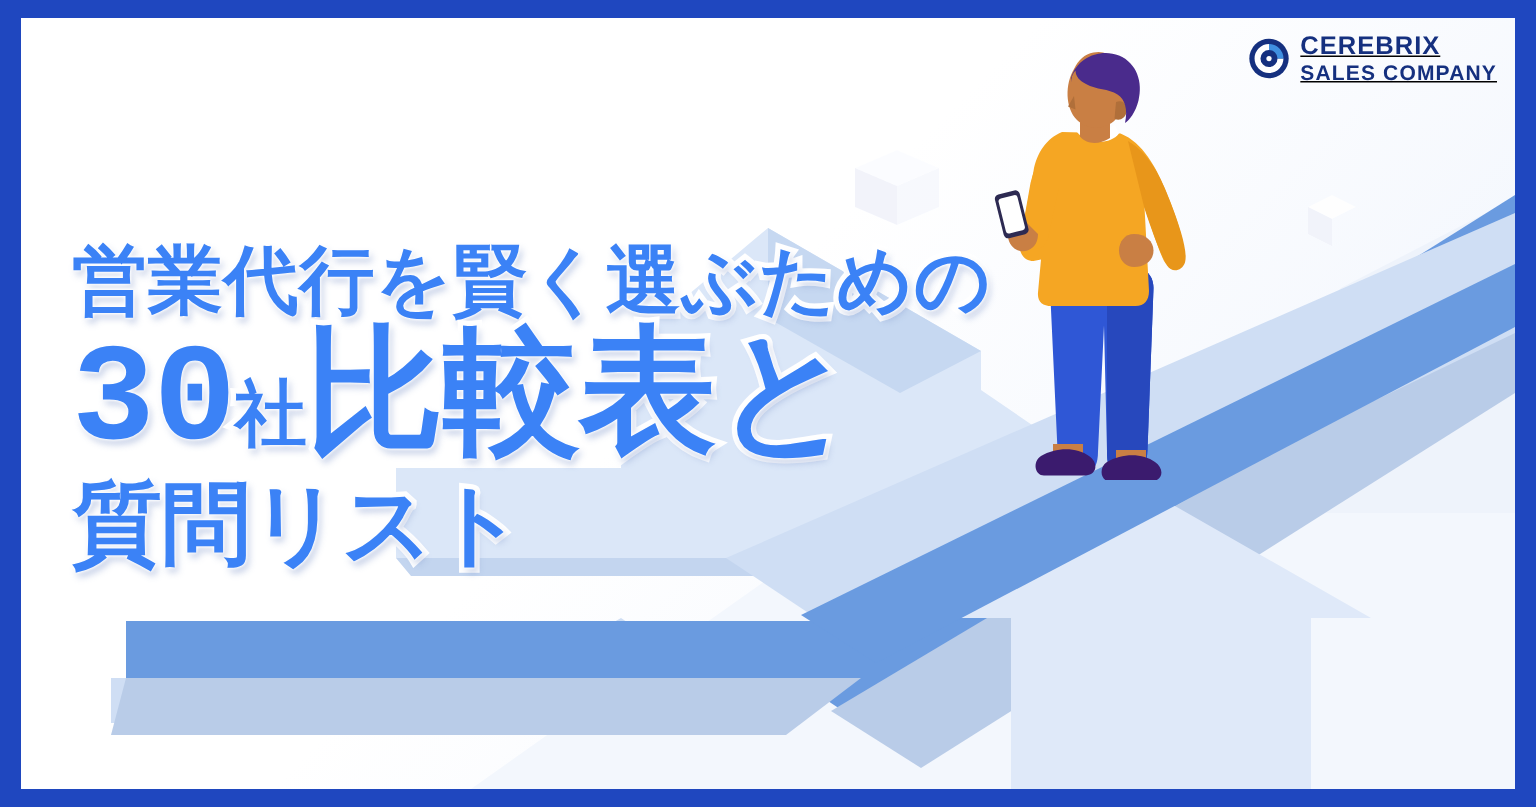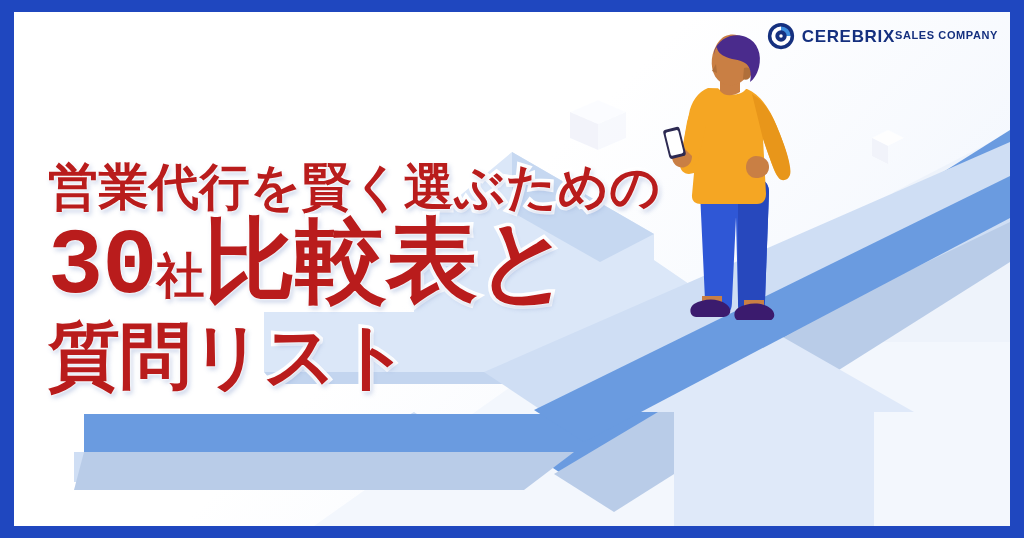--- a/index.html
+++ b/index.html
@@ -36,46 +36,46 @@
   .person{position:absolute;left:646px;top:18px;width:140px;height:290px;}
 
   
   .headline{
     position:absolute;left:34px;top:150px;width:700px;
     line-height:1;
     -webkit-font-smoothing:antialiased;
   }
   .line{
     display:block;white-space:nowrap;
-    color:#b91c1c;
+    color:#3b82f6;
     font-weight:700;
     letter-spacing:-0.01em;
     paint-order:stroke fill;
     -webkit-text-stroke:7px #ffffff;
     text-shadow:
       0 0 2px #fff, 0 0 2px #fff, 0 0 4px #fff,
       2px 3px 5px rgba(120,145,200,.45);
   }
   .l1{font-size:50px;letter-spacing:.01em;margin-bottom:10px;}
   .l2{font-size:92px;margin-bottom:6px;font-family:Liberation Mono, monospace;}
-  .l3{font-size:72px;}
+  .l3{font-size:60px;}
   .sub{font-size:48px;vertical-align:baseline;}
 
   
   .logo{
     position:absolute;right:12px;top:10px;
     display:flex;align-items:center;gap:7px;
   }
   .logo-mark{width:28px;height:28px;flex:0 0 28px;}
-  .logo-text{display:flex;flex-direction:row;line-height:1;}
+  .logo-text{display:flex;flex-direction:column;line-height:1;text-decoration:underline;}
   .logo-name{
     font-size:17px;font-weight:700;color:#15307f;letter-spacing:.04em;
   }
   .logo-tag{
-    font-size:11px;font-weight:700;color:#15307f;letter-spacing:.055em;
+    font-size:14px;font-weight:700;color:#15307f;letter-spacing:.055em;
     margin-top:2px;
   }
 </style>
 </head>
 <body>
 
 <div id="banner">
   <div id="canvas">
 
     <div class="wash"></div>

